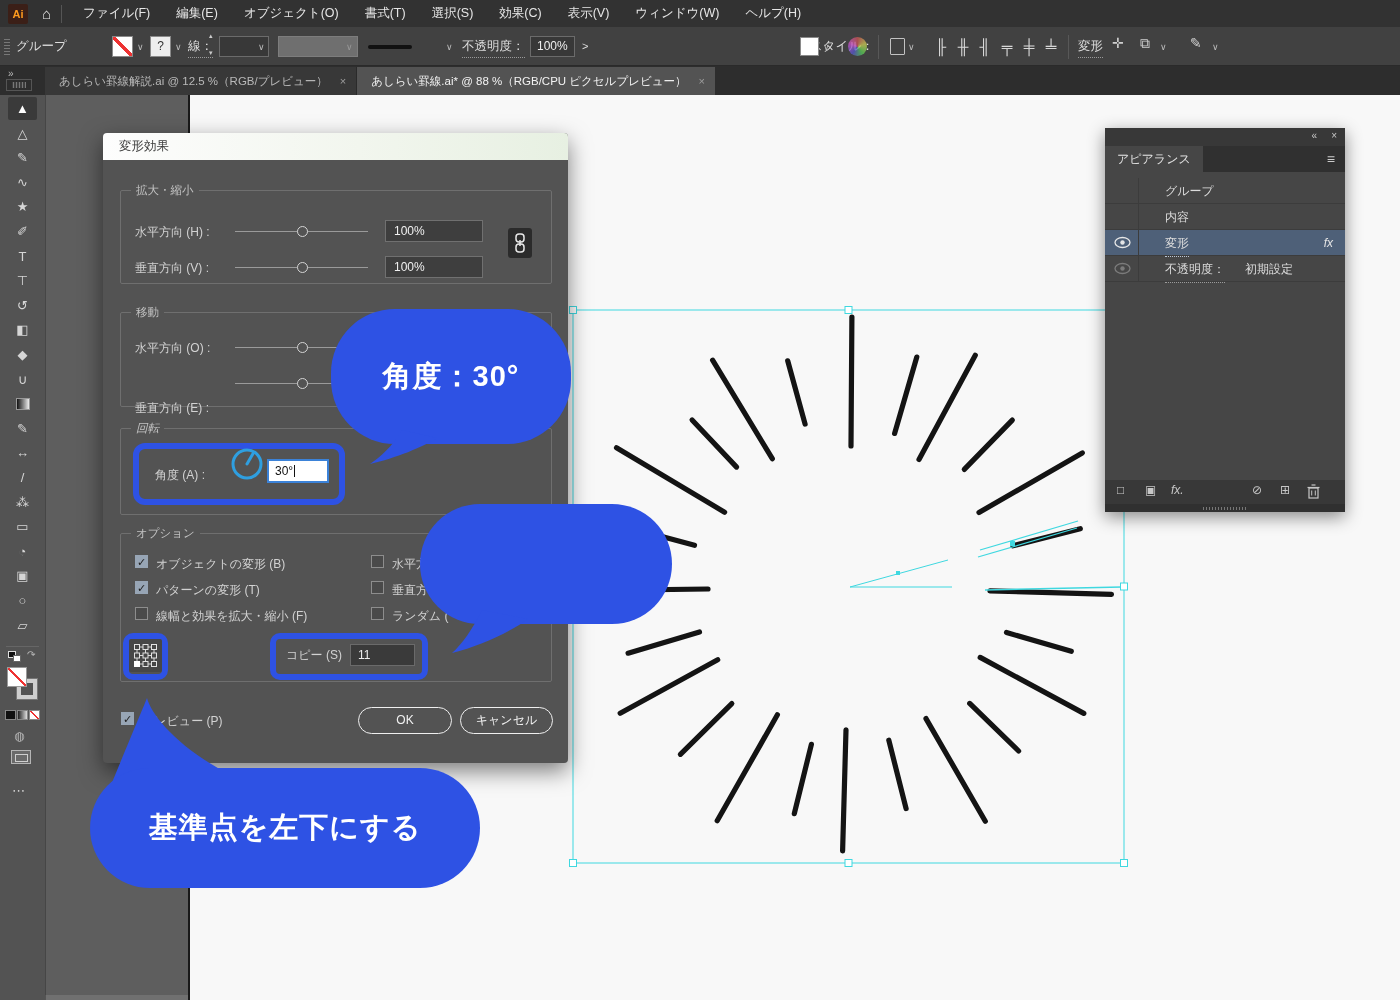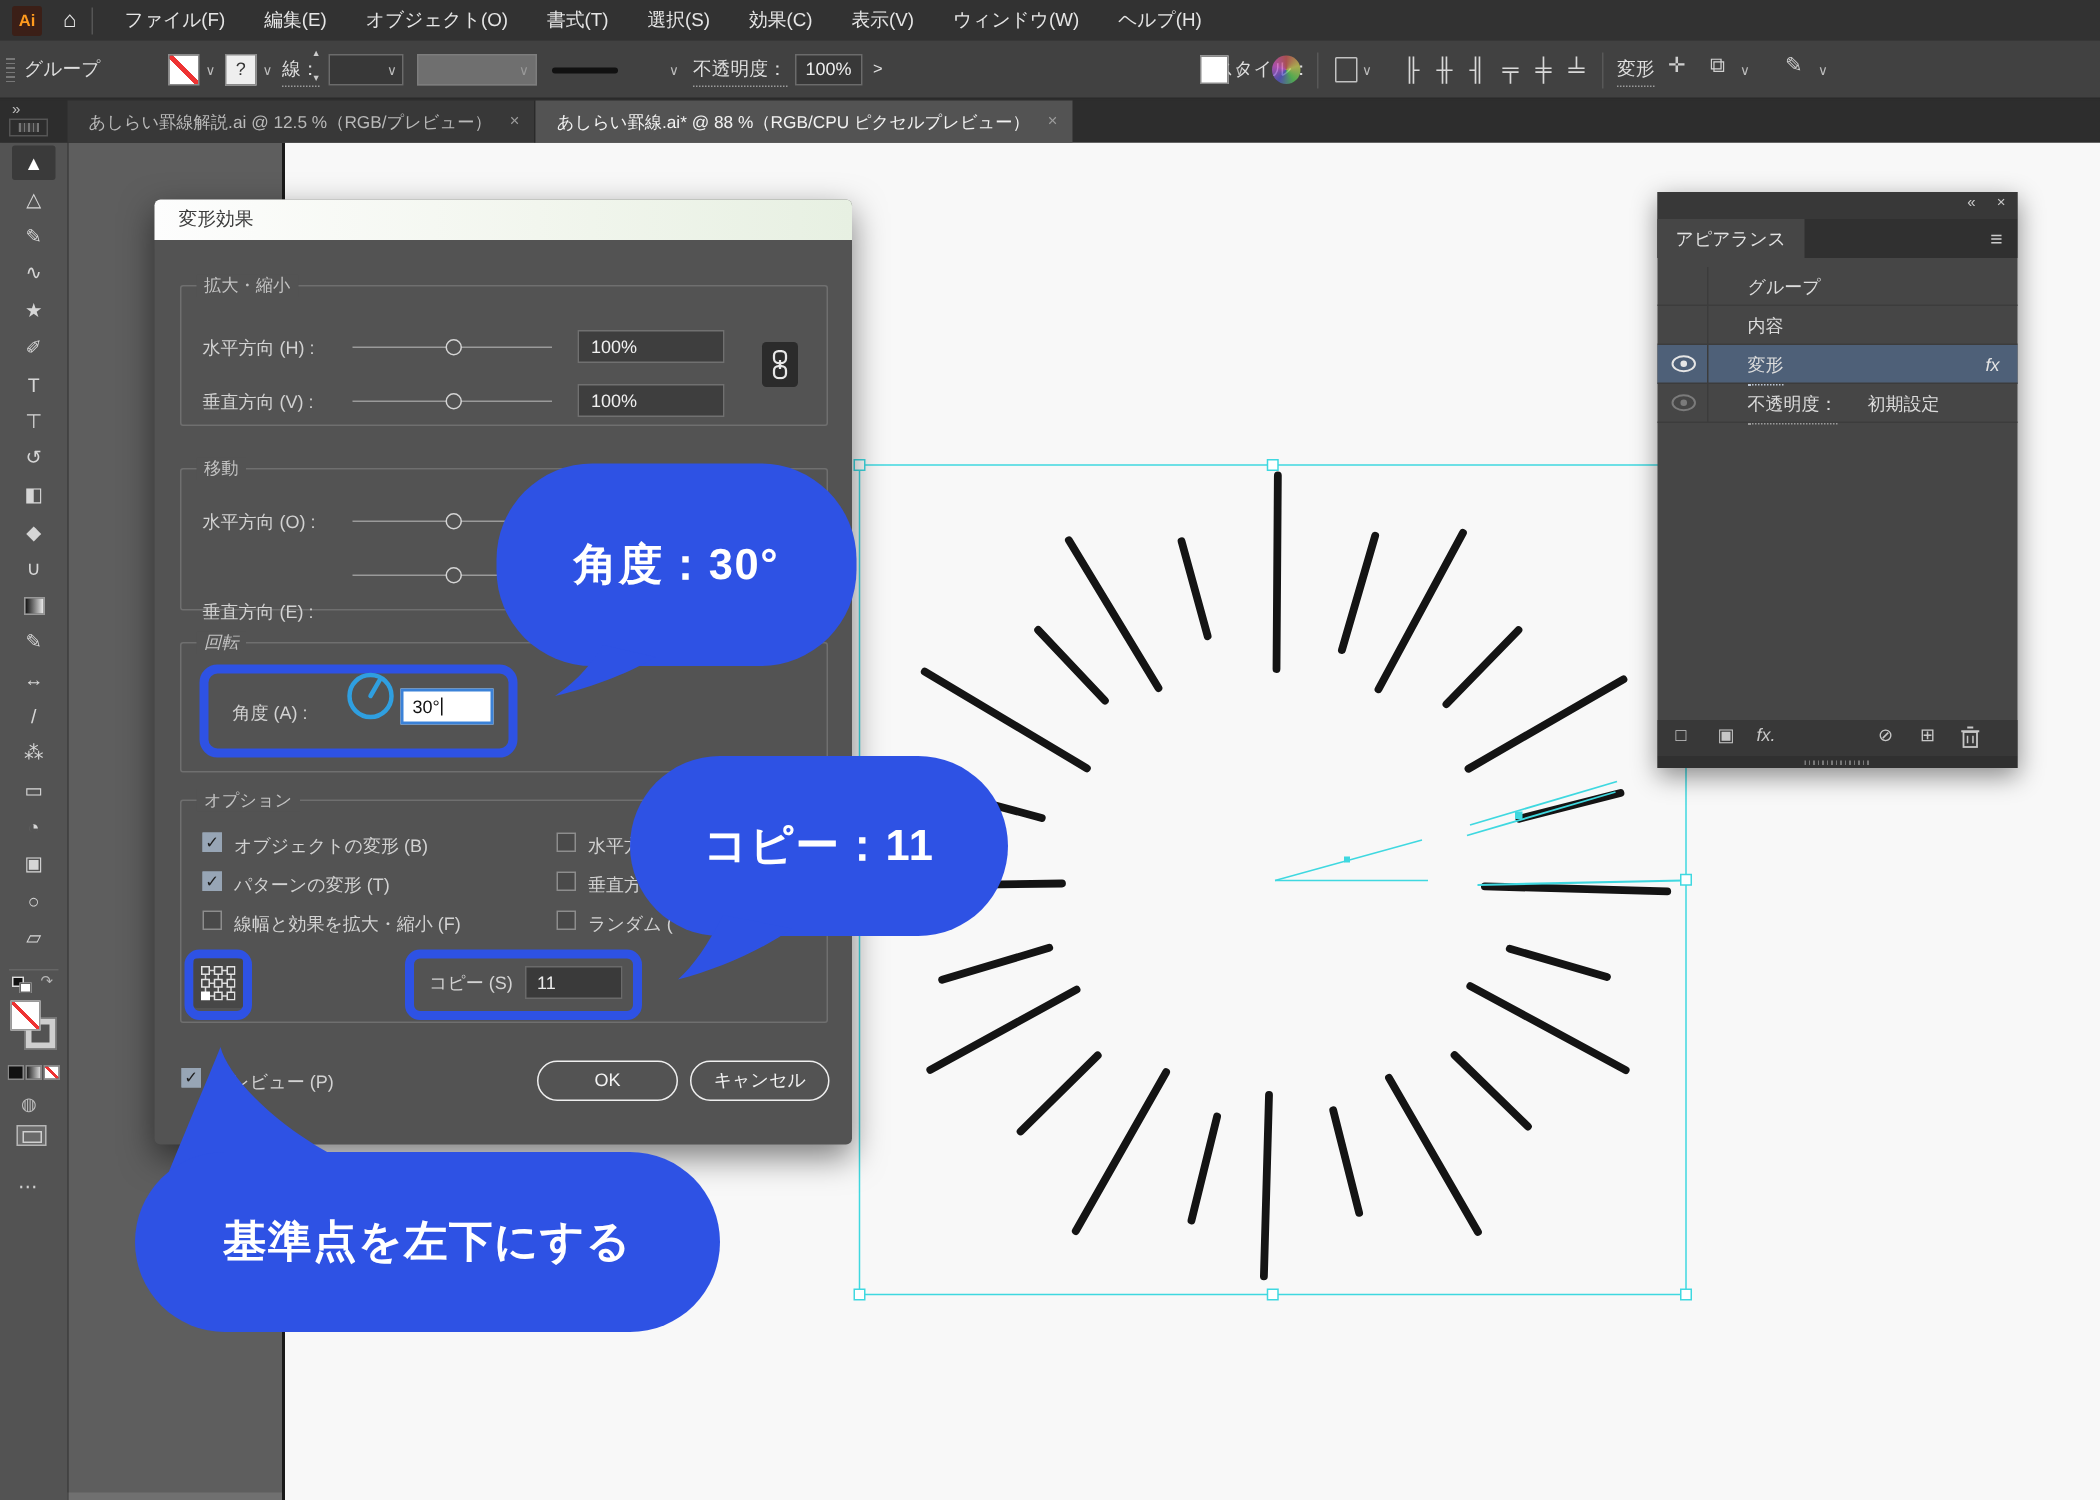--- a/index.html
+++ b/index.html
@@ -447,21 +447,20 @@
   <svg class="bubble-svg" style="left:320px;top:295px;" width="265" height="185" viewBox="0 0 265 185">
     <rect x="11" y="14" width="240" height="135" rx="64" fill="#2e52e4"></rect>
     <path d="M 82 135 C 72 152 60 162 50 169 C 76 163 103 152 117 143 Z" fill="#2e52e4"></path>
   </svg>
   <div class="bubble-text" style="left:451px;top:377px;">角度：30°</div>
 
   <svg class="bubble-svg" style="left:412px;top:498px;" width="270" height="165" viewBox="0 0 270 165">
     <rect x="8" y="6" width="252" height="120" rx="60" fill="#2e52e4"></rect>
     <path d="M 70 112 C 60 132 50 146 40 155 C 68 148 98 134 116 121 Z" fill="#2e52e4"></path>
   </svg>
-  <div class="bubble-text" style="left:546px;top:564px;">コピー：11</div>
 
   <svg class="bubble-svg" style="left:83px;top:690px;" width="405" height="205" viewBox="0 0 405 205">
     <path d="M 22 110 C 38 70 56 28 64 8 C 70 32 120 85 210 108 Z" fill="#2e52e4"></path>
     <rect x="7" y="78" width="390" height="120" rx="60" fill="#2e52e4"></rect>
   </svg>
   <div class="bubble-text" style="left:285px;top:828px;">基準点を左下にする</div>
 
 </div>
 
 </body></html>

